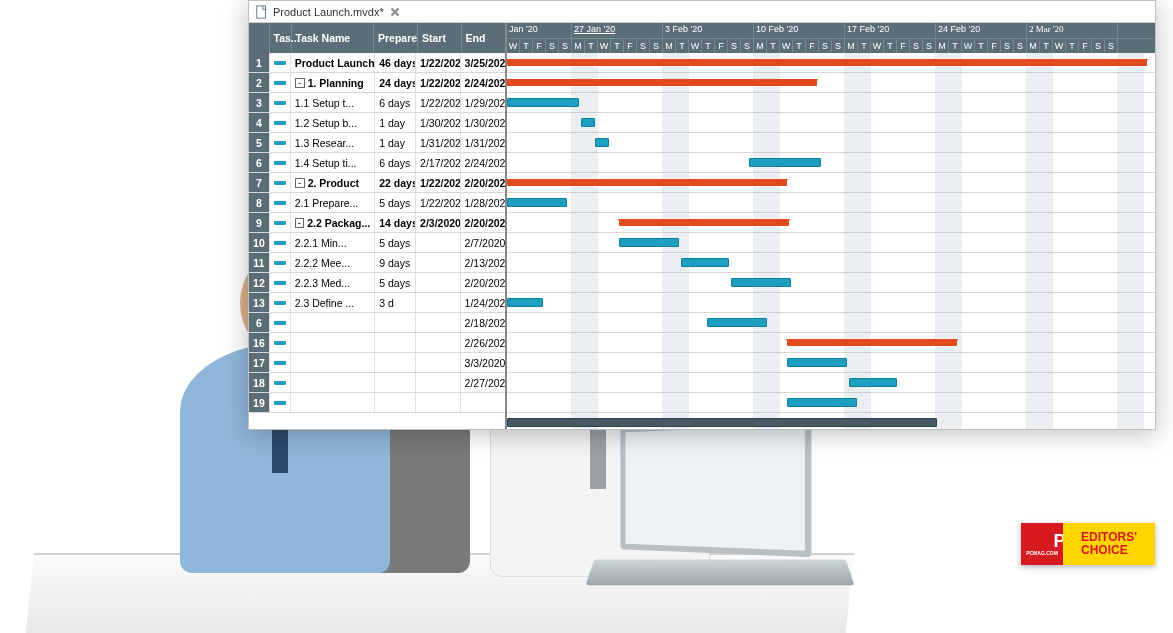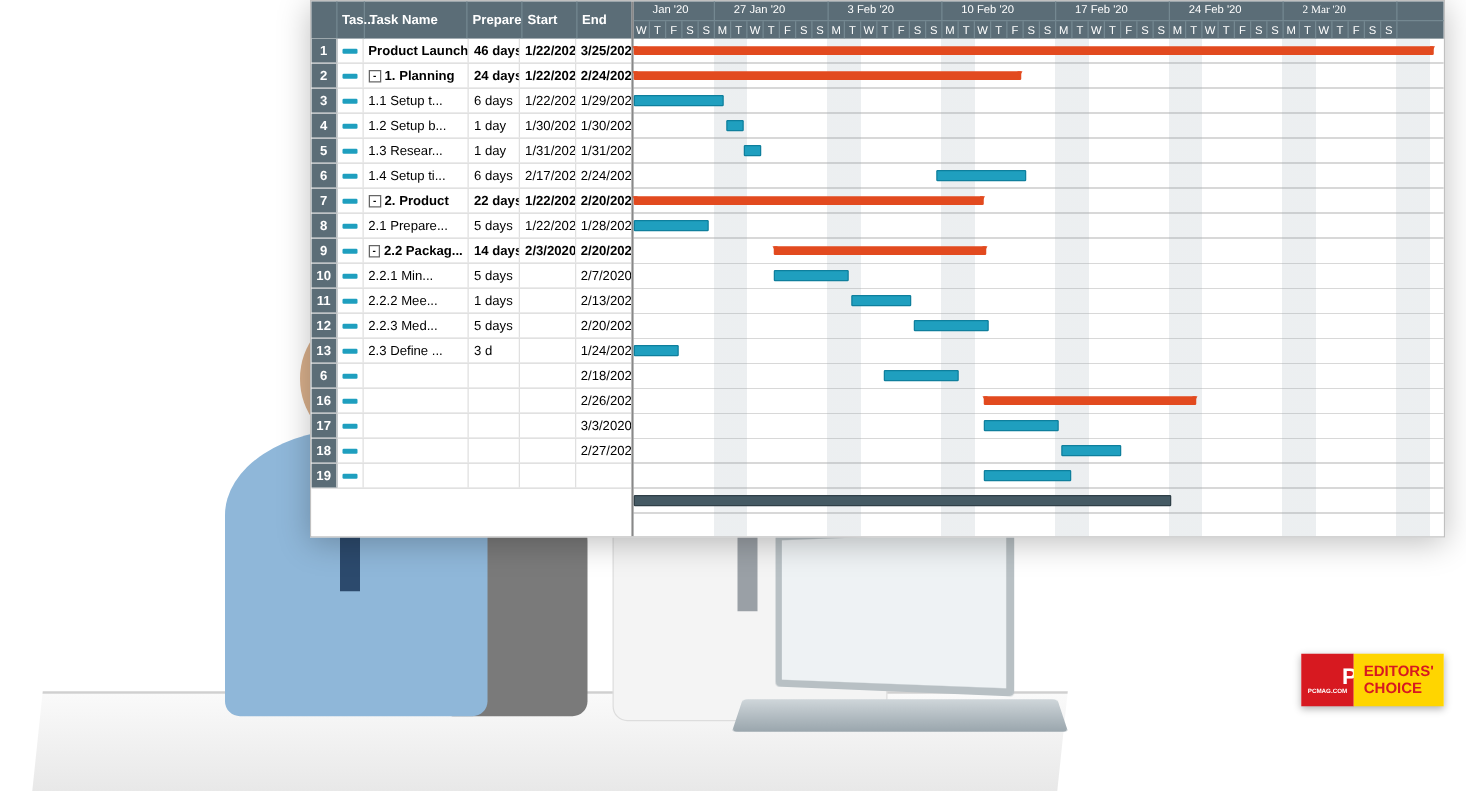--- a/index.html
+++ b/index.html
@@ -31,40 +31,40 @@
   .task-row > div { border-right:1px solid #e0e0e0; height:100%; display:flex; align-items:center; padding:0 4px; overflow:hidden; white-space:nowrap; text-overflow:ellipsis; }
   .task-row .col-idx { background:#5b6d77; color:#fff; font-weight:700; justify-content:center; }
   .task-row .col-mark { justify-content:center; }
   .mark-bar { width:14px; height:4px; background:#1f9fbf; border-radius:1px; }
   .row-bold { font-weight:700; }
   .expand-box { display:inline-flex; width:10px; height:10px; border:1px solid #666; margin-right:3px; align-items:center; justify-content:center; font-size:8px; line-height:1; }
   
   .gantt-panel { flex:1; position:relative; display:flex; flex-direction:column; }
   .gantt-header { height:30px; background:#5b6d77; color:#fff; font-size:9px; display:flex; flex-direction:column; }
   .gantt-header .months { flex:1; display:flex; border-bottom:1px solid #748891; }
-  .gantt-header .months > div { border-right:1px solid #748891; padding:1px 15px; }
+  .gantt-header .months > div { border-right:1px solid #748891; padding:1px 2px; }
   .gantt-header .days { flex:1; display:flex; }
   .gantt-header .days > div { border-right:1px solid #748891; width:13px; text-align:center; line-height:14px; }
   .gantt-body { flex:1; position:relative; background:
     repeating-linear-gradient(to right, transparent 0, transparent 64px, rgba(150,165,175,.18) 64px, rgba(150,165,175,.18) 91px),
     repeating-linear-gradient(to bottom, #fff 0, #fff 19px, #d8d8d8 19px, #d8d8d8 20px);
   }
   .bar { position:absolute; height:9px; border-radius:1px; }
   .bar.summary { height:7px; background:#e24a1f; }
   .bar.summary::before, .bar.summary::after { content:''; position:absolute; top:0; width:0; height:0; border-top:7px solid #e24a1f; }
   .bar.summary::before { left:-1px; border-left:4px solid transparent; }
   .bar.summary::after { right:-1px; border-right:4px solid transparent; }
   .bar.task { background:#1f9fbf; border:1px solid #0e7f9d; }
   .bar.dark { background:#455a64; border:1px solid #2f3f47; }
   
   .badge { position:absolute; right:18px; bottom:68px; display:flex; align-items:stretch; height:42px; box-shadow:0 2px 6px rgba(0,0,0,.3); }
   .badge .pc { width:42px; background:#d71920; color:#fff; display:flex; flex-direction:column; align-items:center; justify-content:center; font-weight:900; font-family:Arial Black,Arial; }
   .badge .pc .big { font-size:18px; line-height:1;margin-left:48px; }
   .badge .pc .sm { font-size:5px; }
-  .badge .ec { background:#ffd500; color:#d71920; font-weight:800; font-size:12px; line-height:1.05; padding:6px 8px; display:flex; flex-direction:column; justify-content:center; }
+  .badge .ec { background:#ffd500; color:#d71920; font-weight:800; font-size:12px; line-height:1.05; padding:6px 18px; display:flex; flex-direction:column; justify-content:center; }
   
   .people { position:absolute; left:30px; bottom:0; width:880px; height:420px; pointer-events:none; }
   .desk { position:absolute; left:0; bottom:0; width:820px; height:80px; background:linear-gradient(#fafafa,#e8e8e8); border-top:2px solid #d0d0d0; transform:skewX(-6deg); }
   .laptop { position:absolute; right:60px; bottom:40px; width:260px; height:170px; }
   .laptop .screen { position:absolute; left:20px; top:0; width:200px; height:130px; background:#eef2f4; border:6px solid #b8c0c4; border-radius:4px; transform:perspective(500px) rotateY(-18deg); }
   .laptop .base { position:absolute; left:0; bottom:0; width:260px; height:42px; background:linear-gradient(#cfd6da,#9aa6ad); border-radius:4px; transform:perspective(500px) rotateX(52deg); }
   .person { position:absolute; bottom:60px; }
   .person .head { border-radius:50%; }
   .person .body { border-radius:50% 50% 12px 12px / 30% 30% 12px 12px; }
   .p1 { left:120px; width:240px; height:330px; }
@@ -100,20 +100,28 @@
       <div class="body"></div>
       <div class="tie"></div>
   </div>
   <div class="laptop">
     <div class="screen"></div>
       <div class="base"></div>
   </div>
 </div>
 
 <div class="app-window">
+  <div class="titlebar">
+    <svg class="doc-icon" viewBox="0 0 16 16">
+        <rect x="2" y="1" width="10" height="14" fill="#fff" stroke="#5b6d77"></rect>
+        <path d="M9 1v4h4" fill="none" stroke="#5b6d77"></path>
+      </svg>
+    <span>Product Launch.mvdx*</span>
+    <span class="close"></span>
+  </div>
   <div class="workspace">
     <div class="task-panel">
       <div class="task-header">
         <div class="col-idx"></div>
         <div class="col-mark">Tas...</div>
         <div class="col-name">Task Name</div>
         <div class="col-dur">Prepare</div>
         <div class="col-start">Start</div>
         <div class="col-end">End</div>
       </div>
@@ -242,21 +250,21 @@
             <div class="col-end">2/7/2020</div>
           </div>
           <div class="task-row">
             <div class="col-idx">11</div>
             <div class="col-mark">
               <span class="mark-bar"></span>
             </div>
             <div class="col-name">
               <span>2.2.2 Mee...</span>
             </div>
-            <div class="col-dur">1 days</div>
+            <div class="col-dur">9 days</div>
             <div class="col-start"></div>
             <div class="col-end">2/13/2020</div>
           </div>
           <div class="task-row">
             <div class="col-idx">12</div>
             <div class="col-mark">
               <span class="mark-bar"></span>
             </div>
             <div class="col-name">
               <span>2.2.3 Med...</span>
@@ -336,21 +344,21 @@
             <div class="col-dur"></div>
             <div class="col-start"></div>
             <div class="col-end"></div>
           </div>
         </div>
     </div>
     <div class="gantt-panel">
       <div class="gantt-header">
         <div class="months" id="months">
             <div style="width: 65px;">Jan '20</div>
-            <div style="width: 91px;">27 Jan '20</div>
+            <div style="width: 91px; text-decoration: underline;">27 Jan '20</div>
             <div style="width: 91px;">3 Feb '20</div>
             <div style="width: 91px;">10 Feb '20</div>
             <div style="width: 91px;">17 Feb '20</div>
             <div style="width: 91px;">24 Feb '20</div>
             <div style="width: 91px; font-family: Liberation Serif, serif;">2 Mar '20</div>
           </div>
         <div class="days" id="days">
             <div>W</div>
             <div>T</div>
             <div>F</div>

